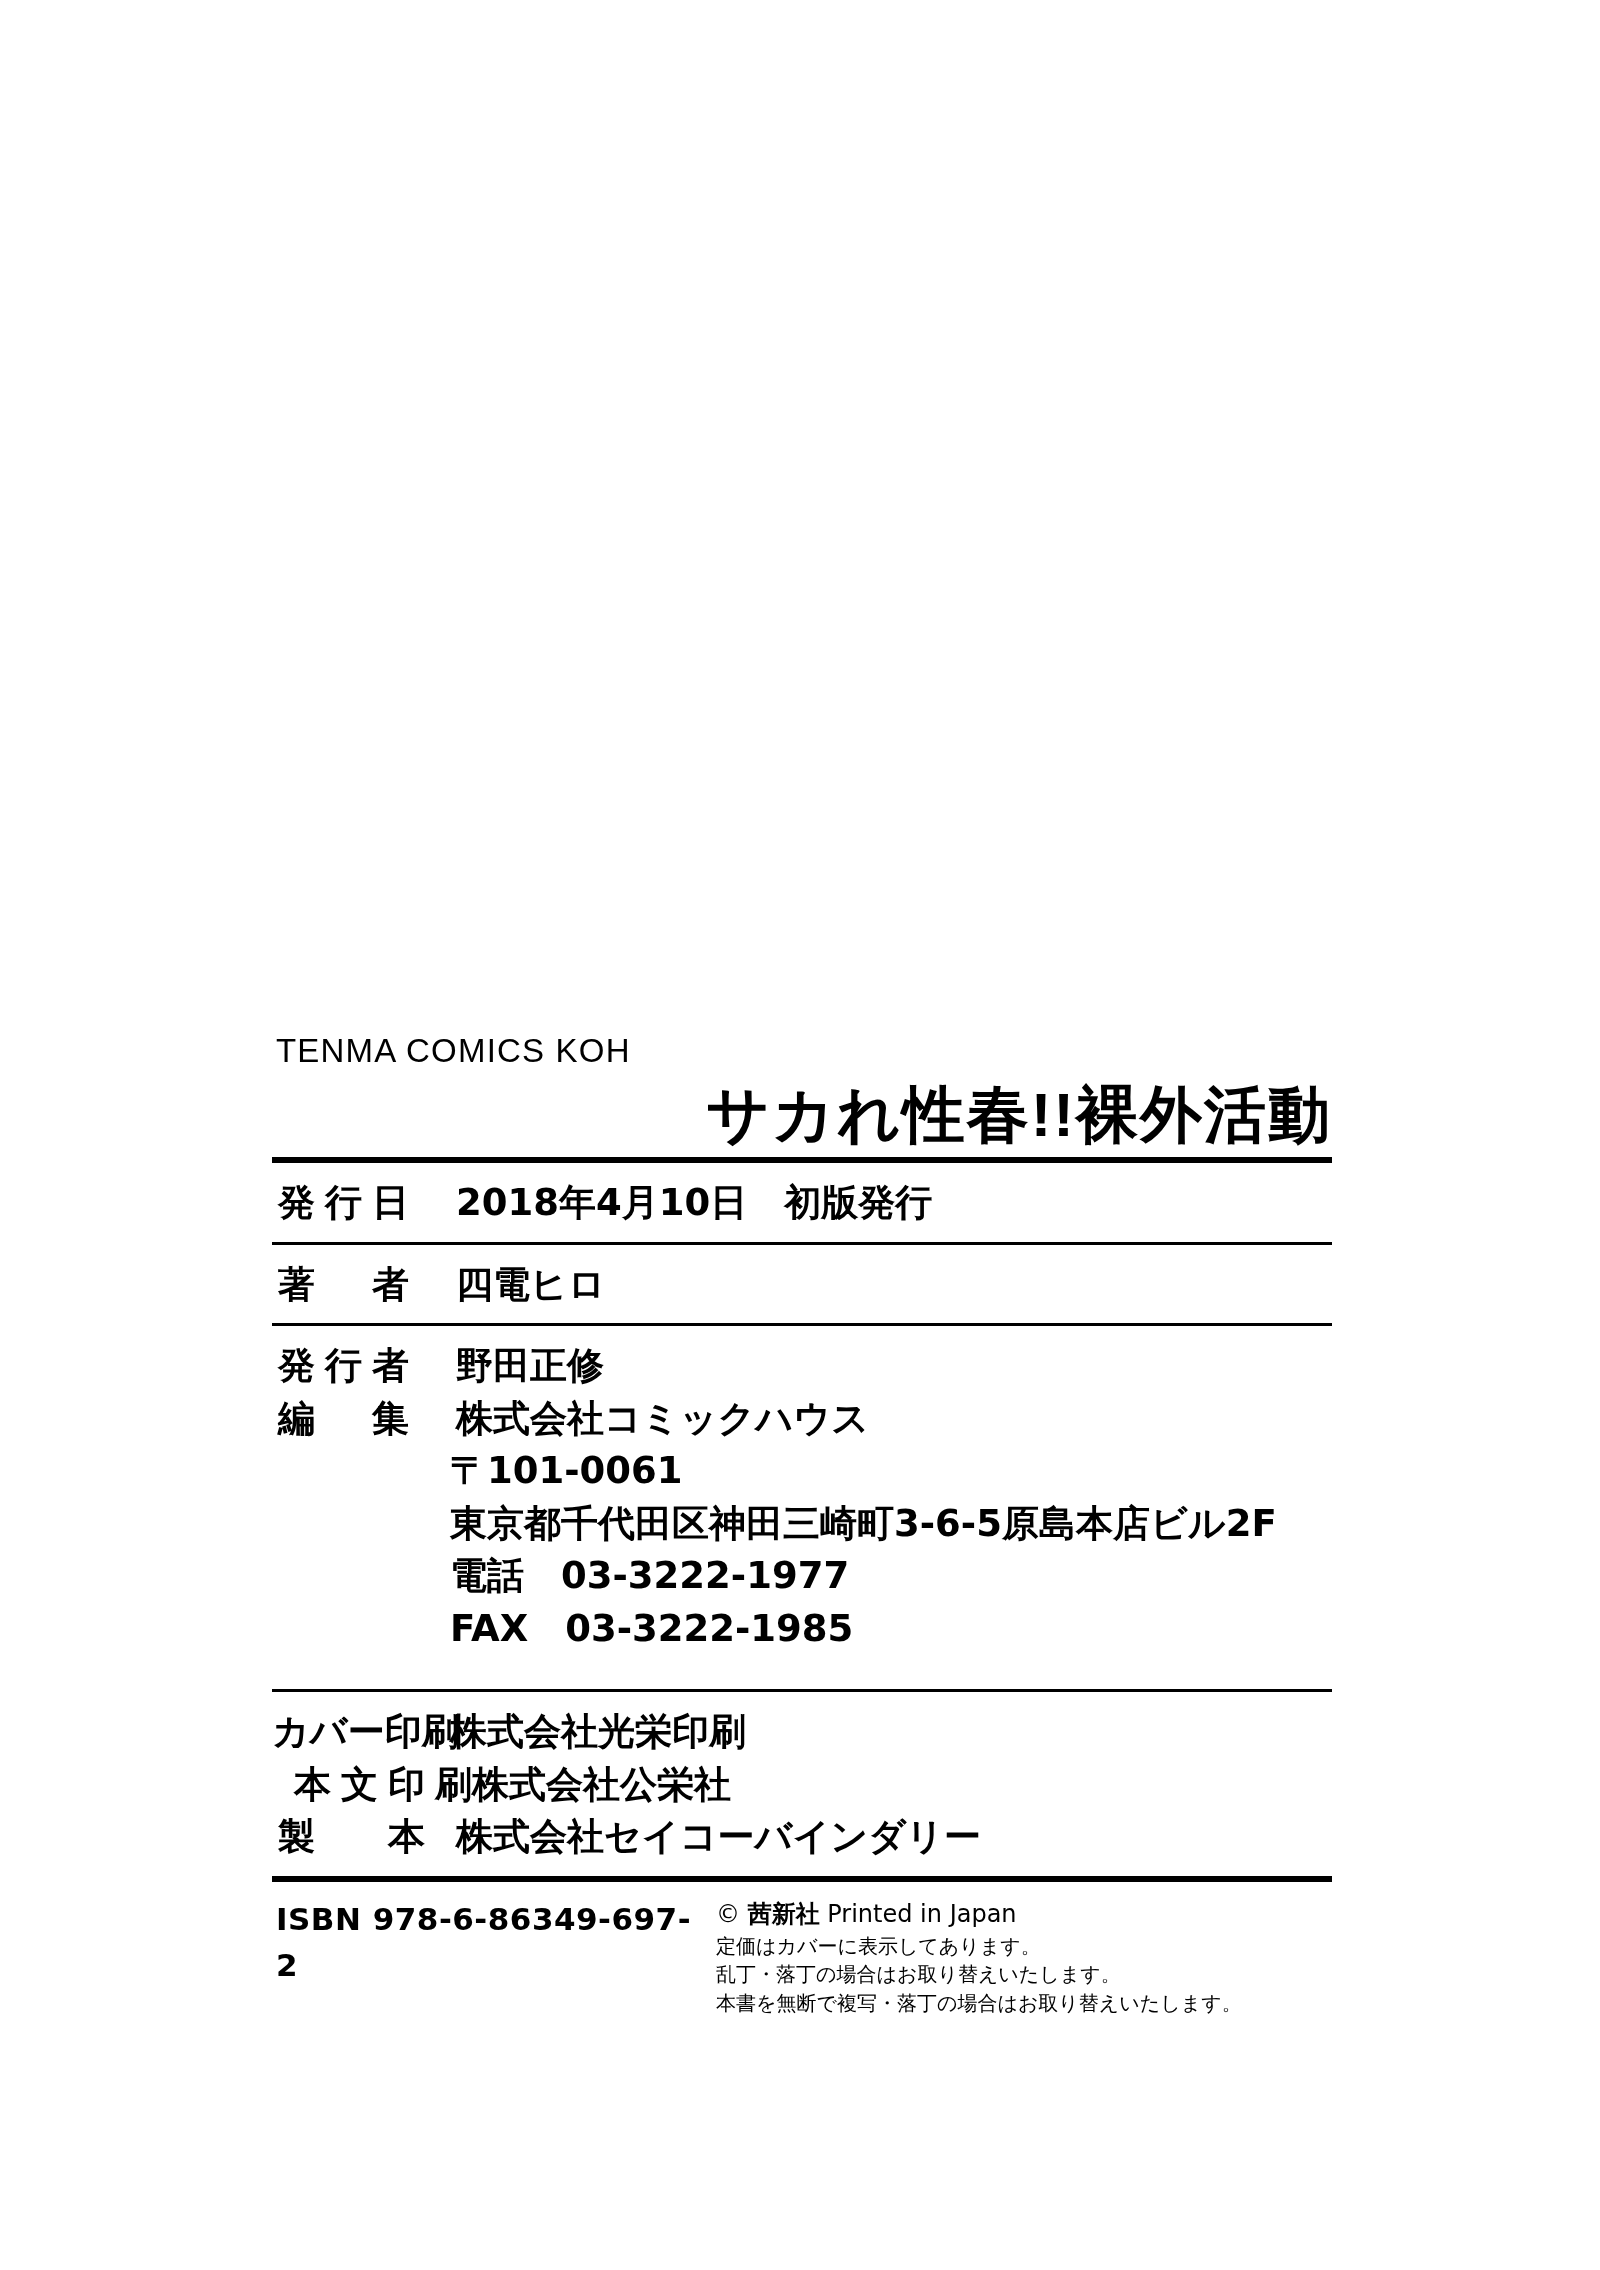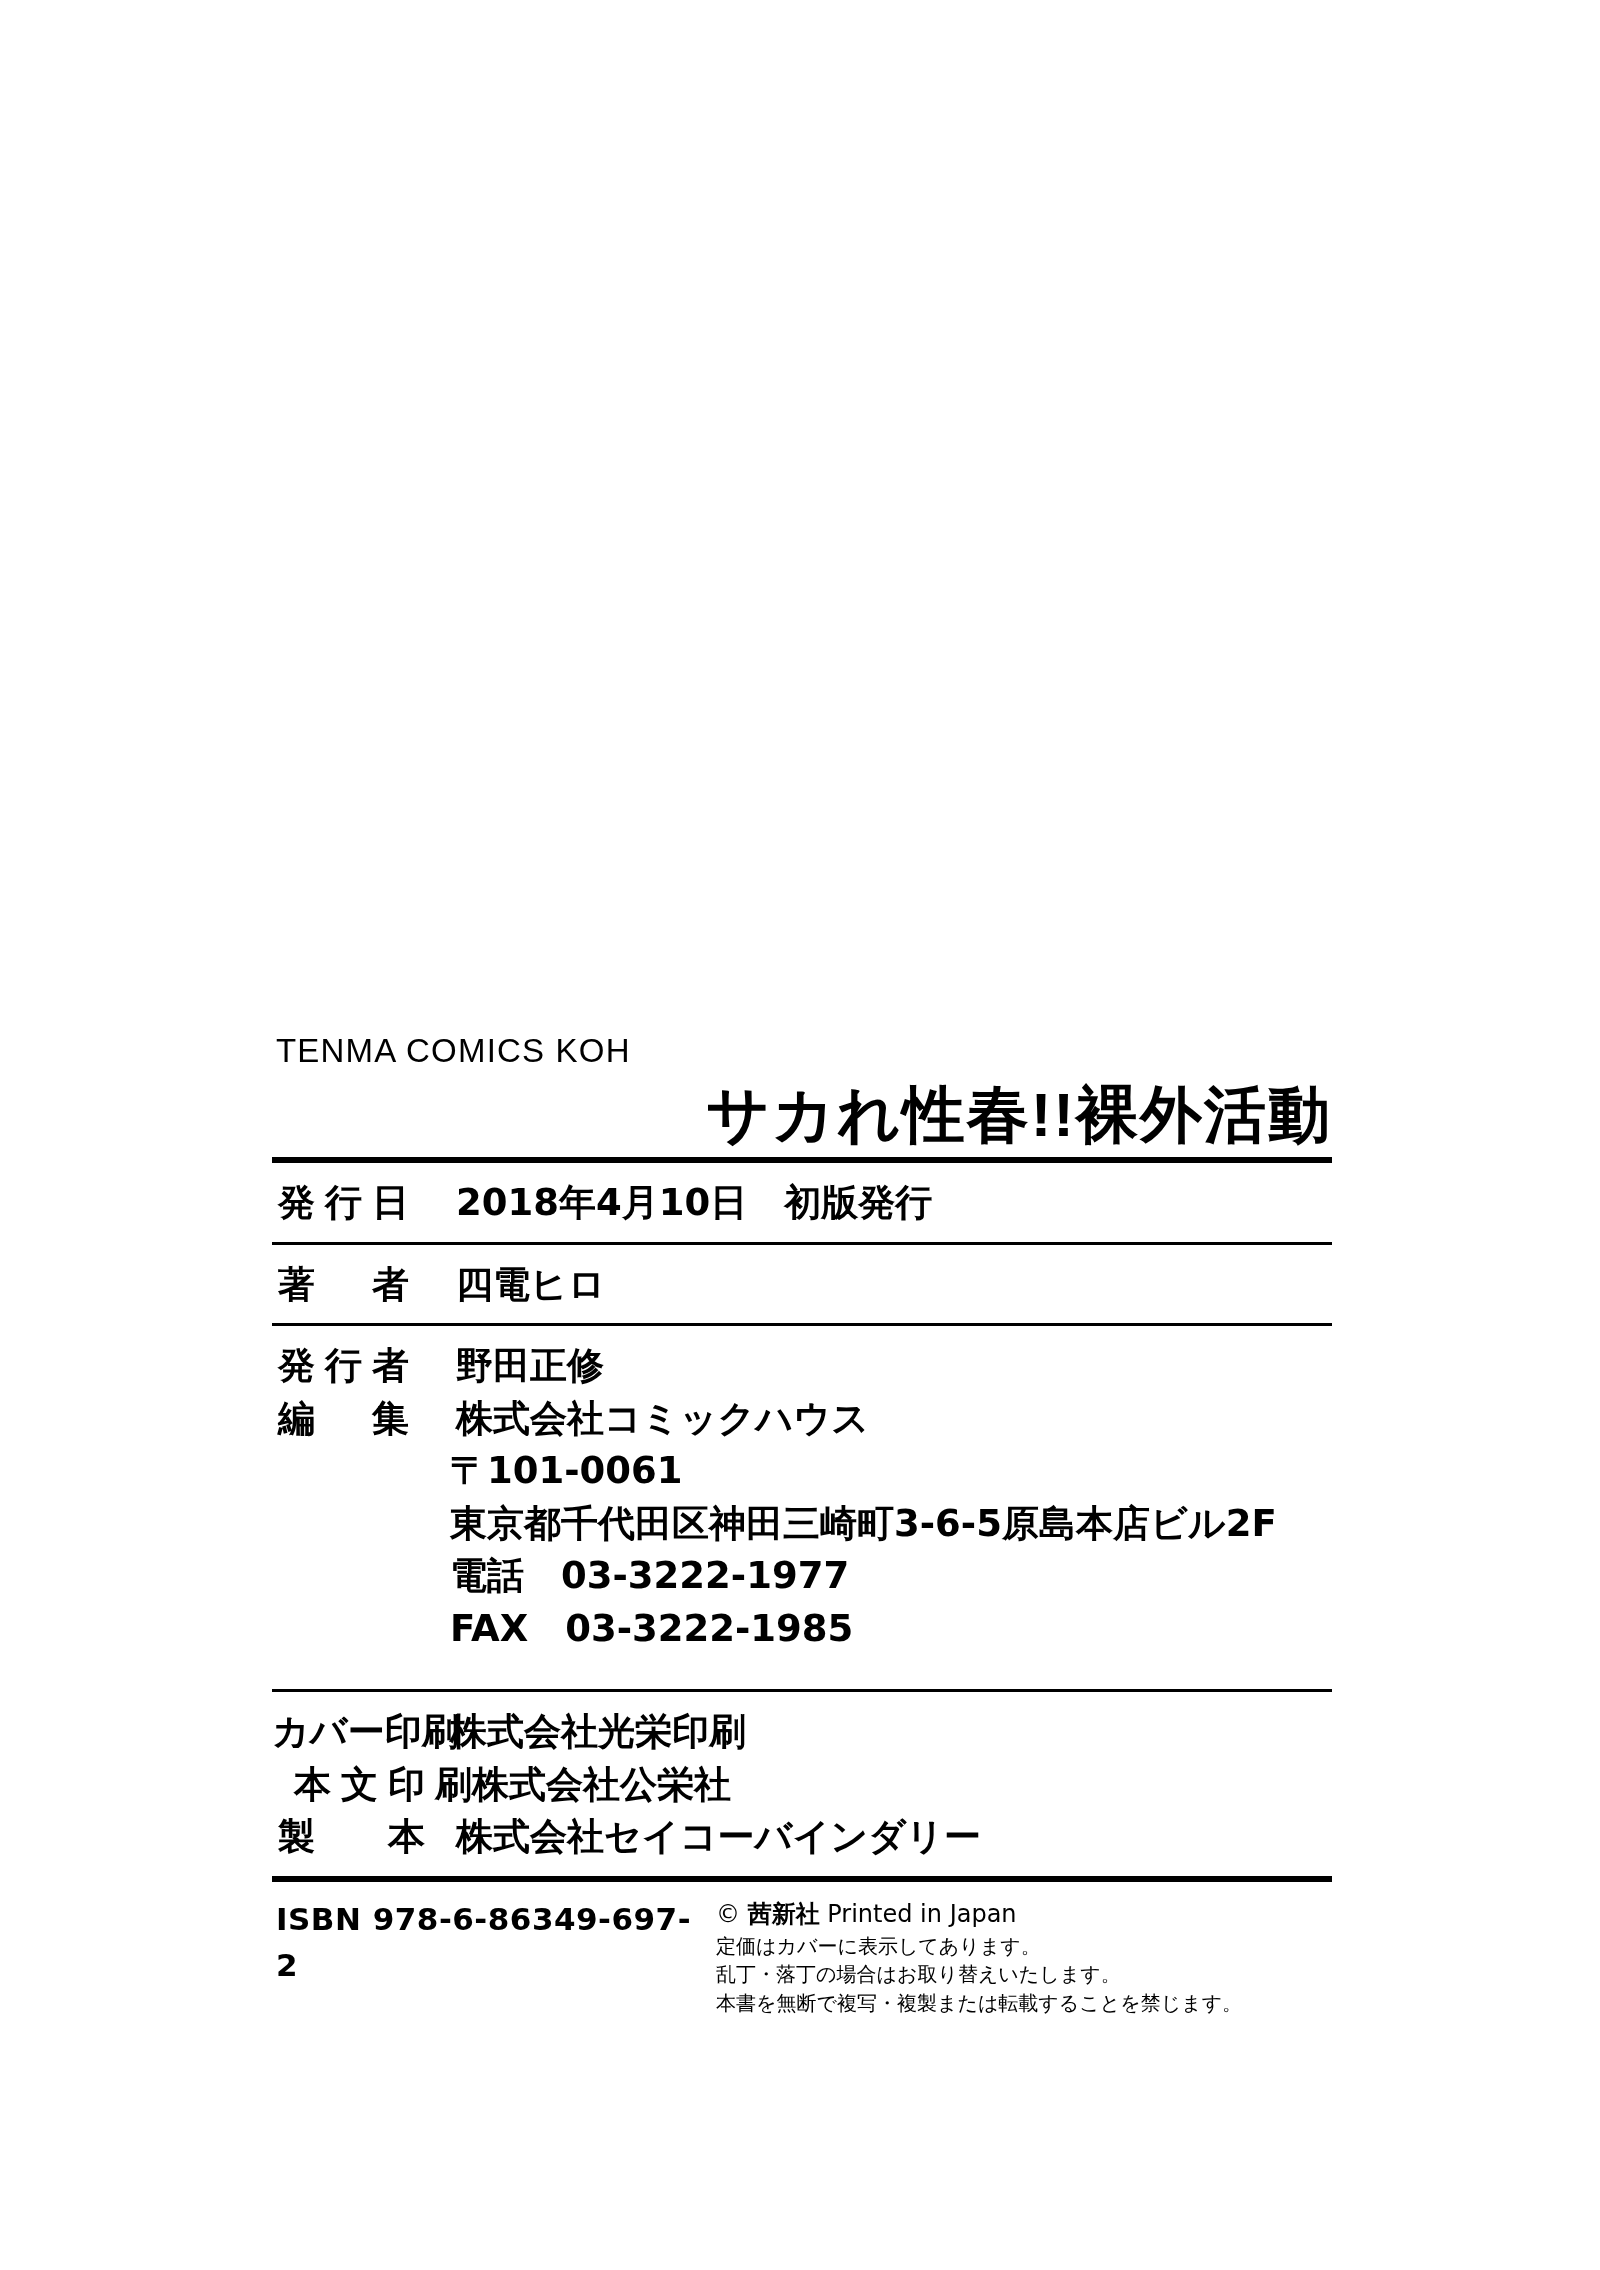--- a/index.html
+++ b/index.html
@@ -199,17 +199,17 @@
       <div>ISBN 978-6-86349-697-2</div>
     </div>
     <div class="footer-right">
       <div class="pubrow">
         <span>©</span>
         <span class="jp">茜新社</span>
         <span>Printed in Japan</span>
       </div>
       <div class="note">定価はカバーに表示してあります。</div>
       <div class="note">乱丁・落丁の場合はお取り替えいたします。</div>
-      <div class="note">本書を無断で複写・複製または転載することを禁じます。</div>
+      <div class="note">本書を無断で複写・落丁の場合はお取り替えいたします。</div>
     </div>
   </div>
 
 </div>
 
 </body></html>

